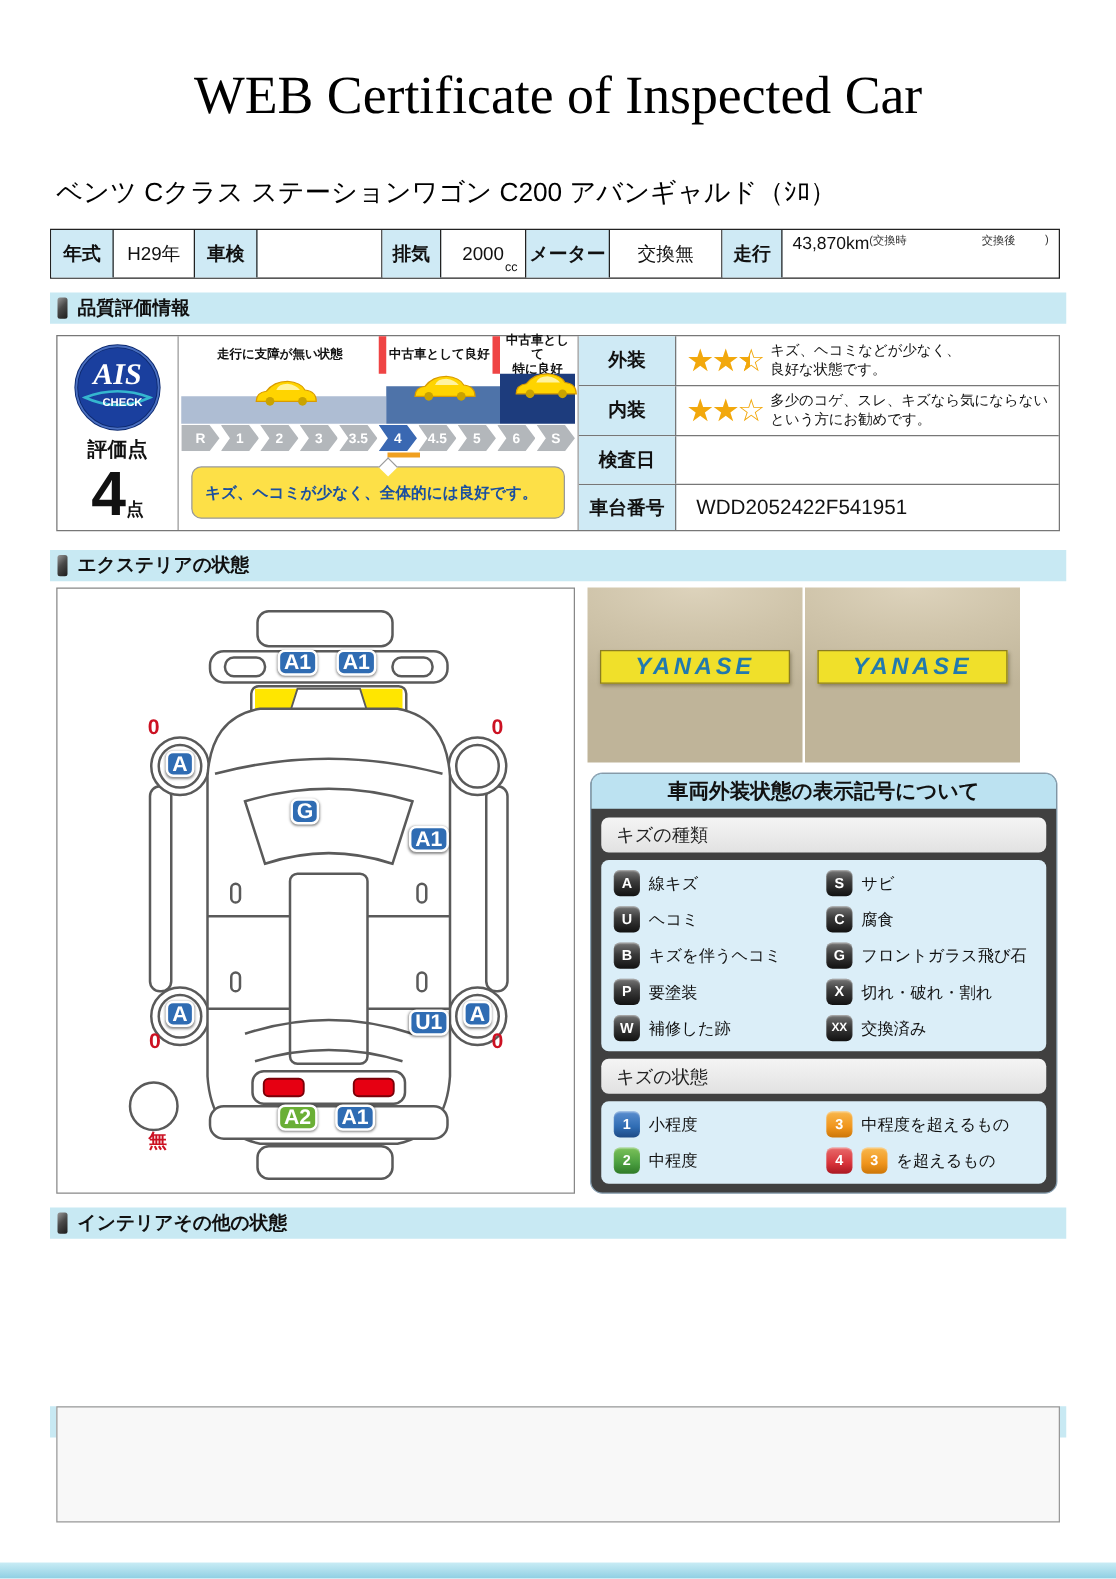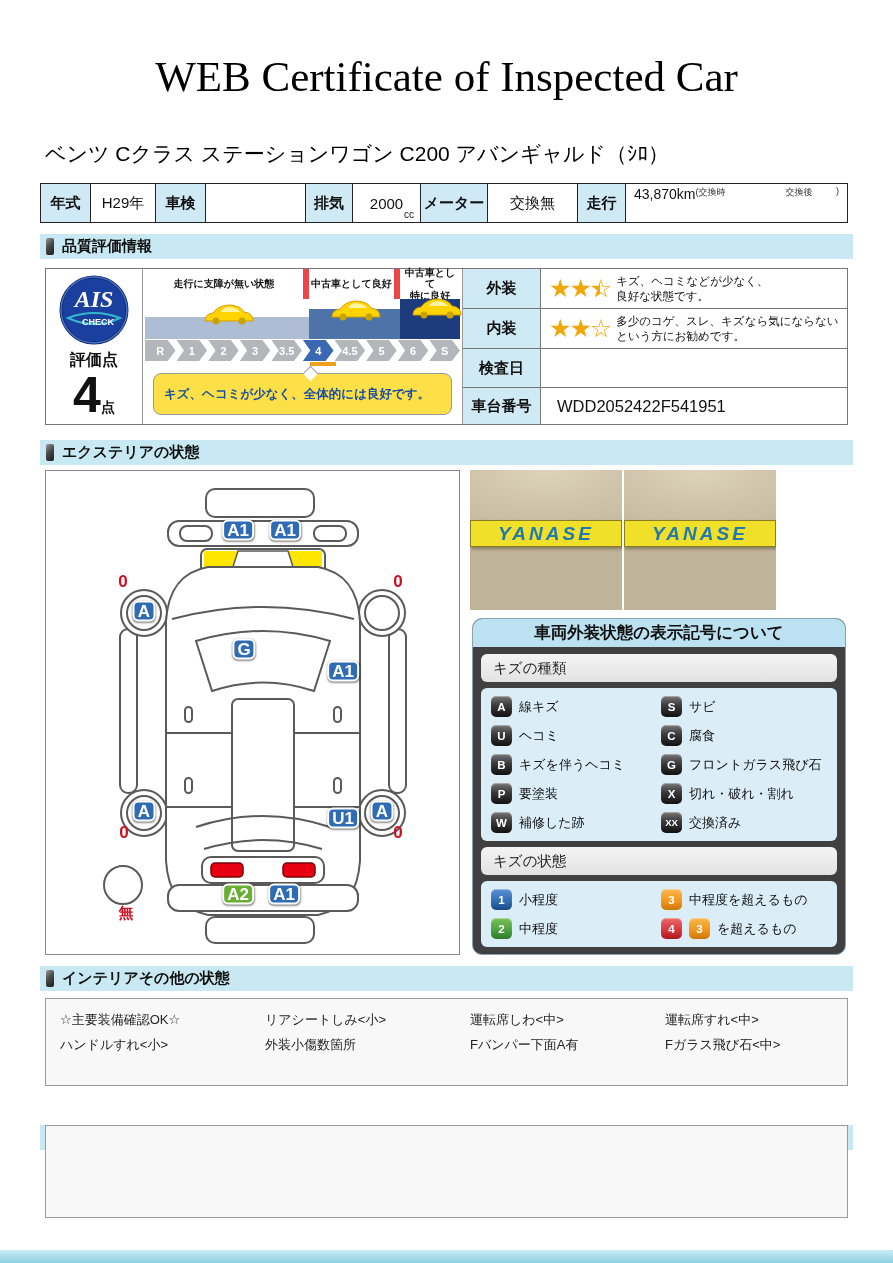--- a/index.html
+++ b/index.html
@@ -83,21 +83,21 @@
 
   
   .diagram-box { position:absolute; left:45px; top:470px; width:415px; height:485px; border:1px solid #888; }
   .marker { position:absolute; min-width:23px; height:21px; padding:0 3px; border-radius:6px;
     display:flex; align-items:center; justify-content:center; color:#fff; font-size:17px; font-weight:bold;
     border:2px solid #fff; box-shadow:0 1px 2px rgba(0,0,0,.45); transform:translate(-50%,-50%); }
   .m-blue { background:#2f6cb3; } .m-green { background:#6aaf35; }
   .zero { position:absolute; color:#cc1122; font-size:17px; font-weight:bold; transform:translate(-50%,-50%); }
   .none-label { position:absolute; color:#cc1122; font-size:15px; font-weight:bold; transform:translate(-50%,-50%); }
 
-  .photos { position:absolute; left:470px; top:470px; width:306px; height:140px; display:flex; gap:2px; }
+  .photos { position:absolute; left:470px; top:470px; width:346px; height:140px; display:flex; gap:2px; }
   .photo { flex:1; position:relative; overflow:hidden;
     background:radial-gradient(ellipse 120% 60% at 50% 0%, #ddd3bc 0%, #cfc4aa 45%, #bfb499 100%); }
   .sign { position:absolute; left:50%; top:50px; transform:translateX(-50%); width:152px; height:27px;
     background:#f0e02a; border:1px solid #8a7c22; box-shadow:1px 2px 3px rgba(60,50,20,.45);
     display:flex; align-items:center; justify-content:center;
     font-size:19px; font-weight:bold; font-style:italic; color:#2179ae; letter-spacing:3px; }
 
   
   .legend { position:absolute; left:472px; top:618px; width:374px; height:337px;
     border:1px solid #8aa2b4; border-radius:10px; background:#404040; overflow:hidden;
@@ -409,30 +409,20 @@
             <span>を超えるもの</span>
           </div>
       </div>
     </div>
   </div>
 
   <div class="sec-header" style="top:966px;">
     <div class="sec-bar"></div>
     <div class="sec-title">インテリアその他の状態</div>
   </div>
-  <div class="note-box interior-box">
-    <span>☆主要装備確認OK☆</span>
-    <span>リアシートしみ&lt;小&gt;</span>
-    <span>運転席しわ&lt;中&gt;</span>
-    <span>運転席すれ&lt;中&gt;</span>
-    <span>ハンドルすれ&lt;小&gt;</span>
-    <span>外装小傷数箇所</span>
-    <span>Fバンパー下面A有</span>
-    <span>Fガラス飛び石&lt;中&gt;</span>
-  </div>
 
   <div class="sec-header" style="top:1094px;margin-top:31px;">
     <div class="sec-bar"></div>
     <div class="sec-title">セールスポイント</div>
   </div>
   <div class="note-box sales-box"></div>
 
   <div class="footer-bar"></div>
 </div>
 

